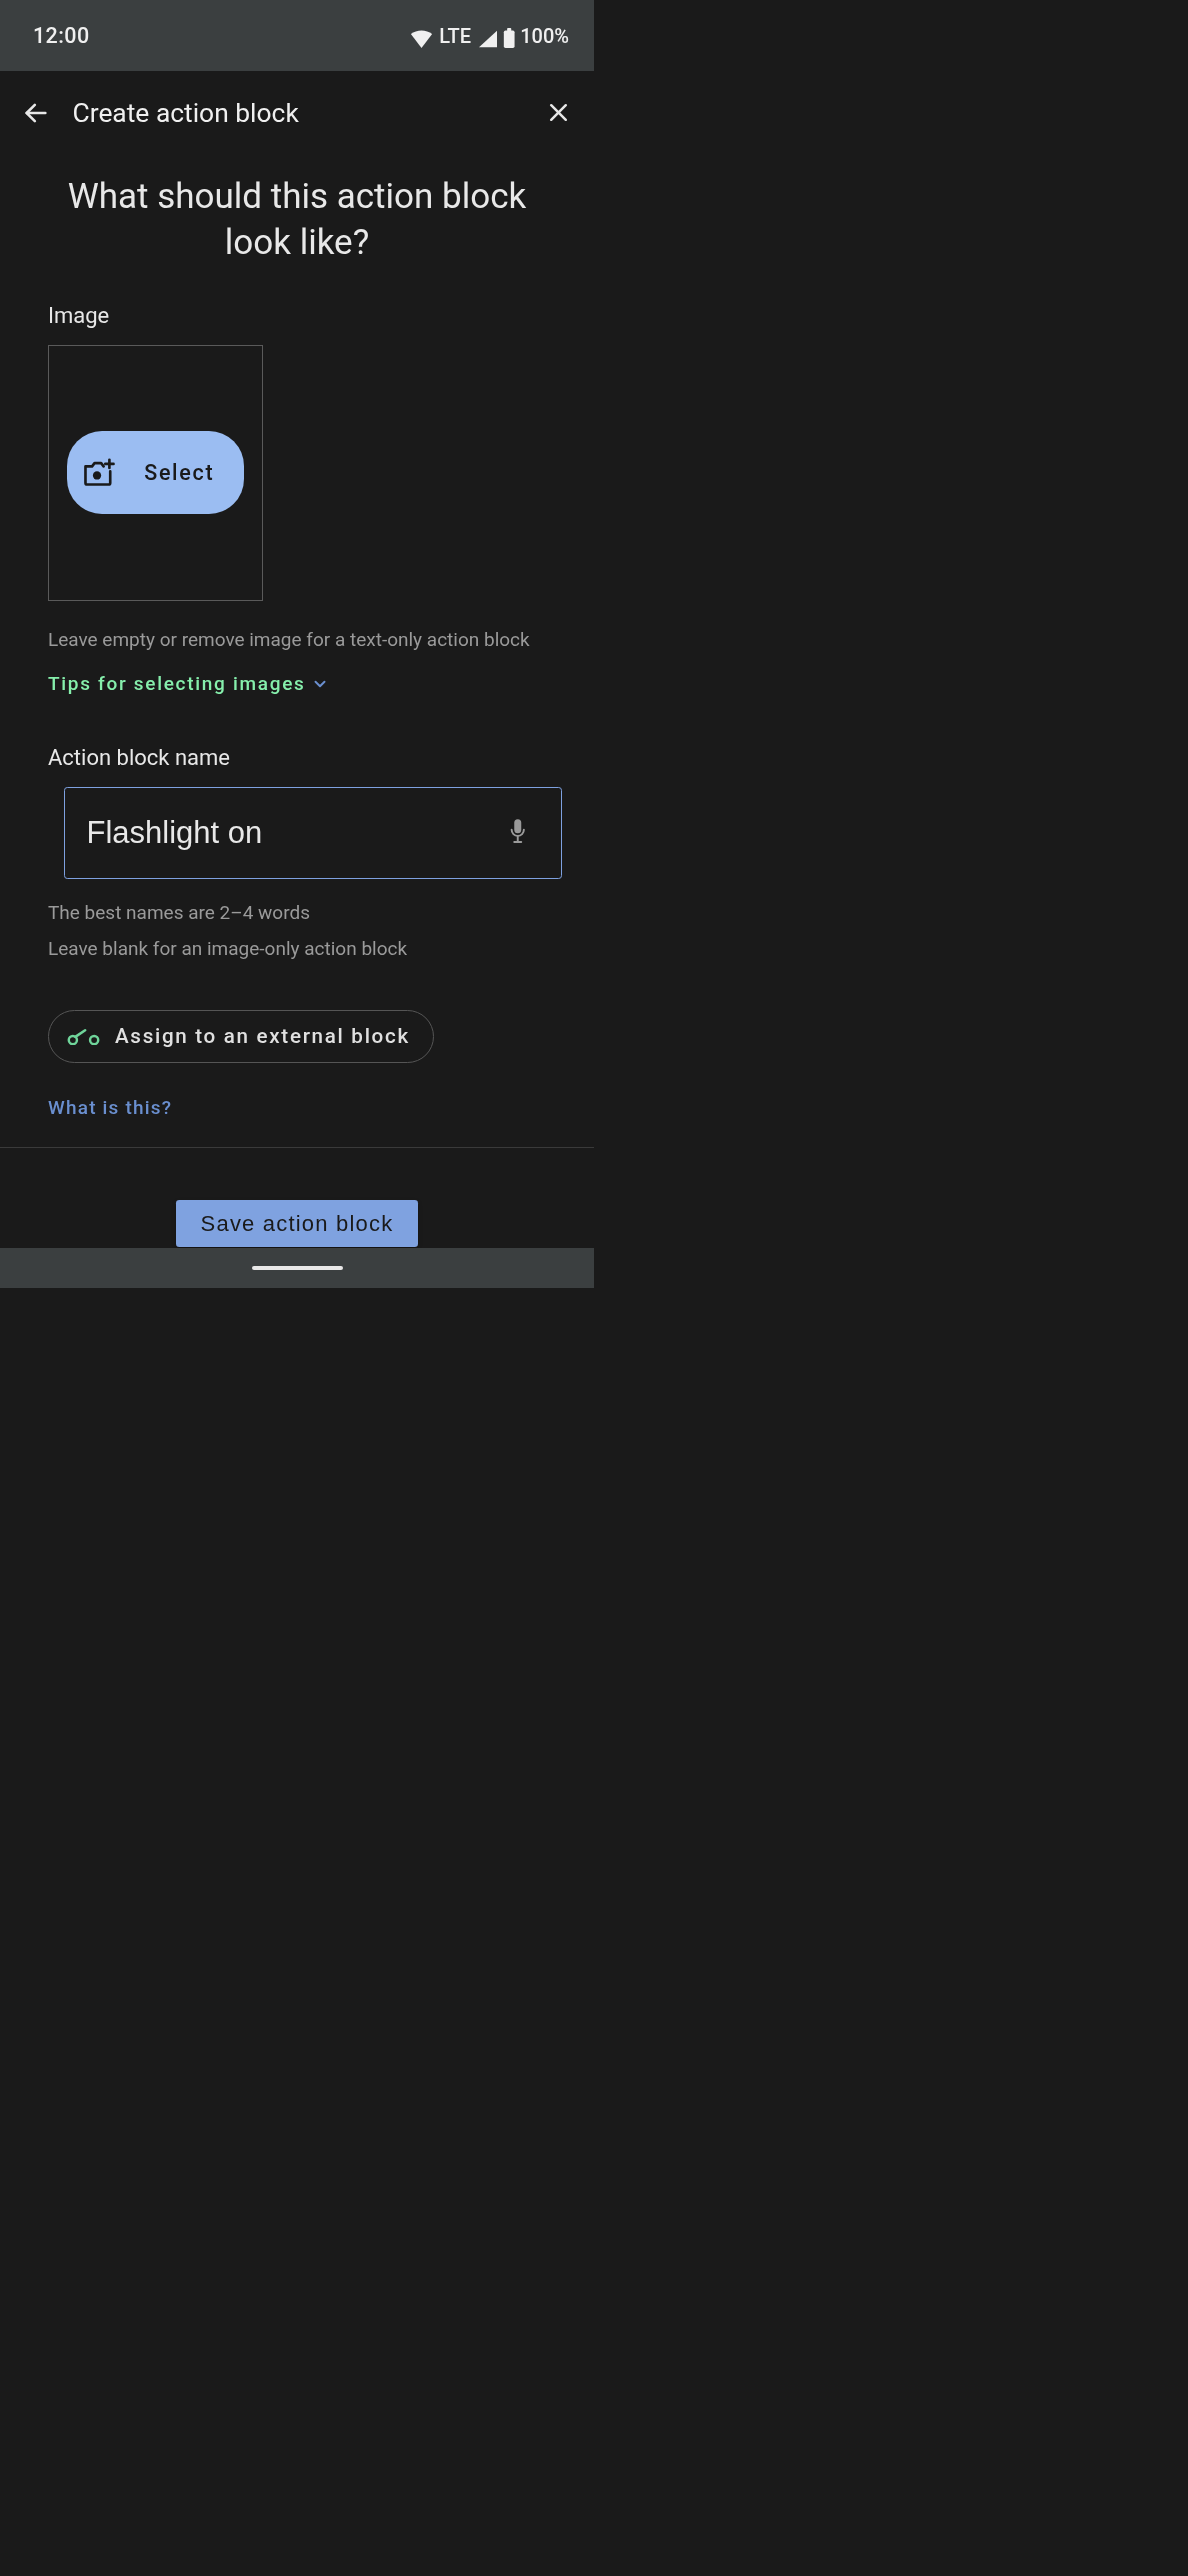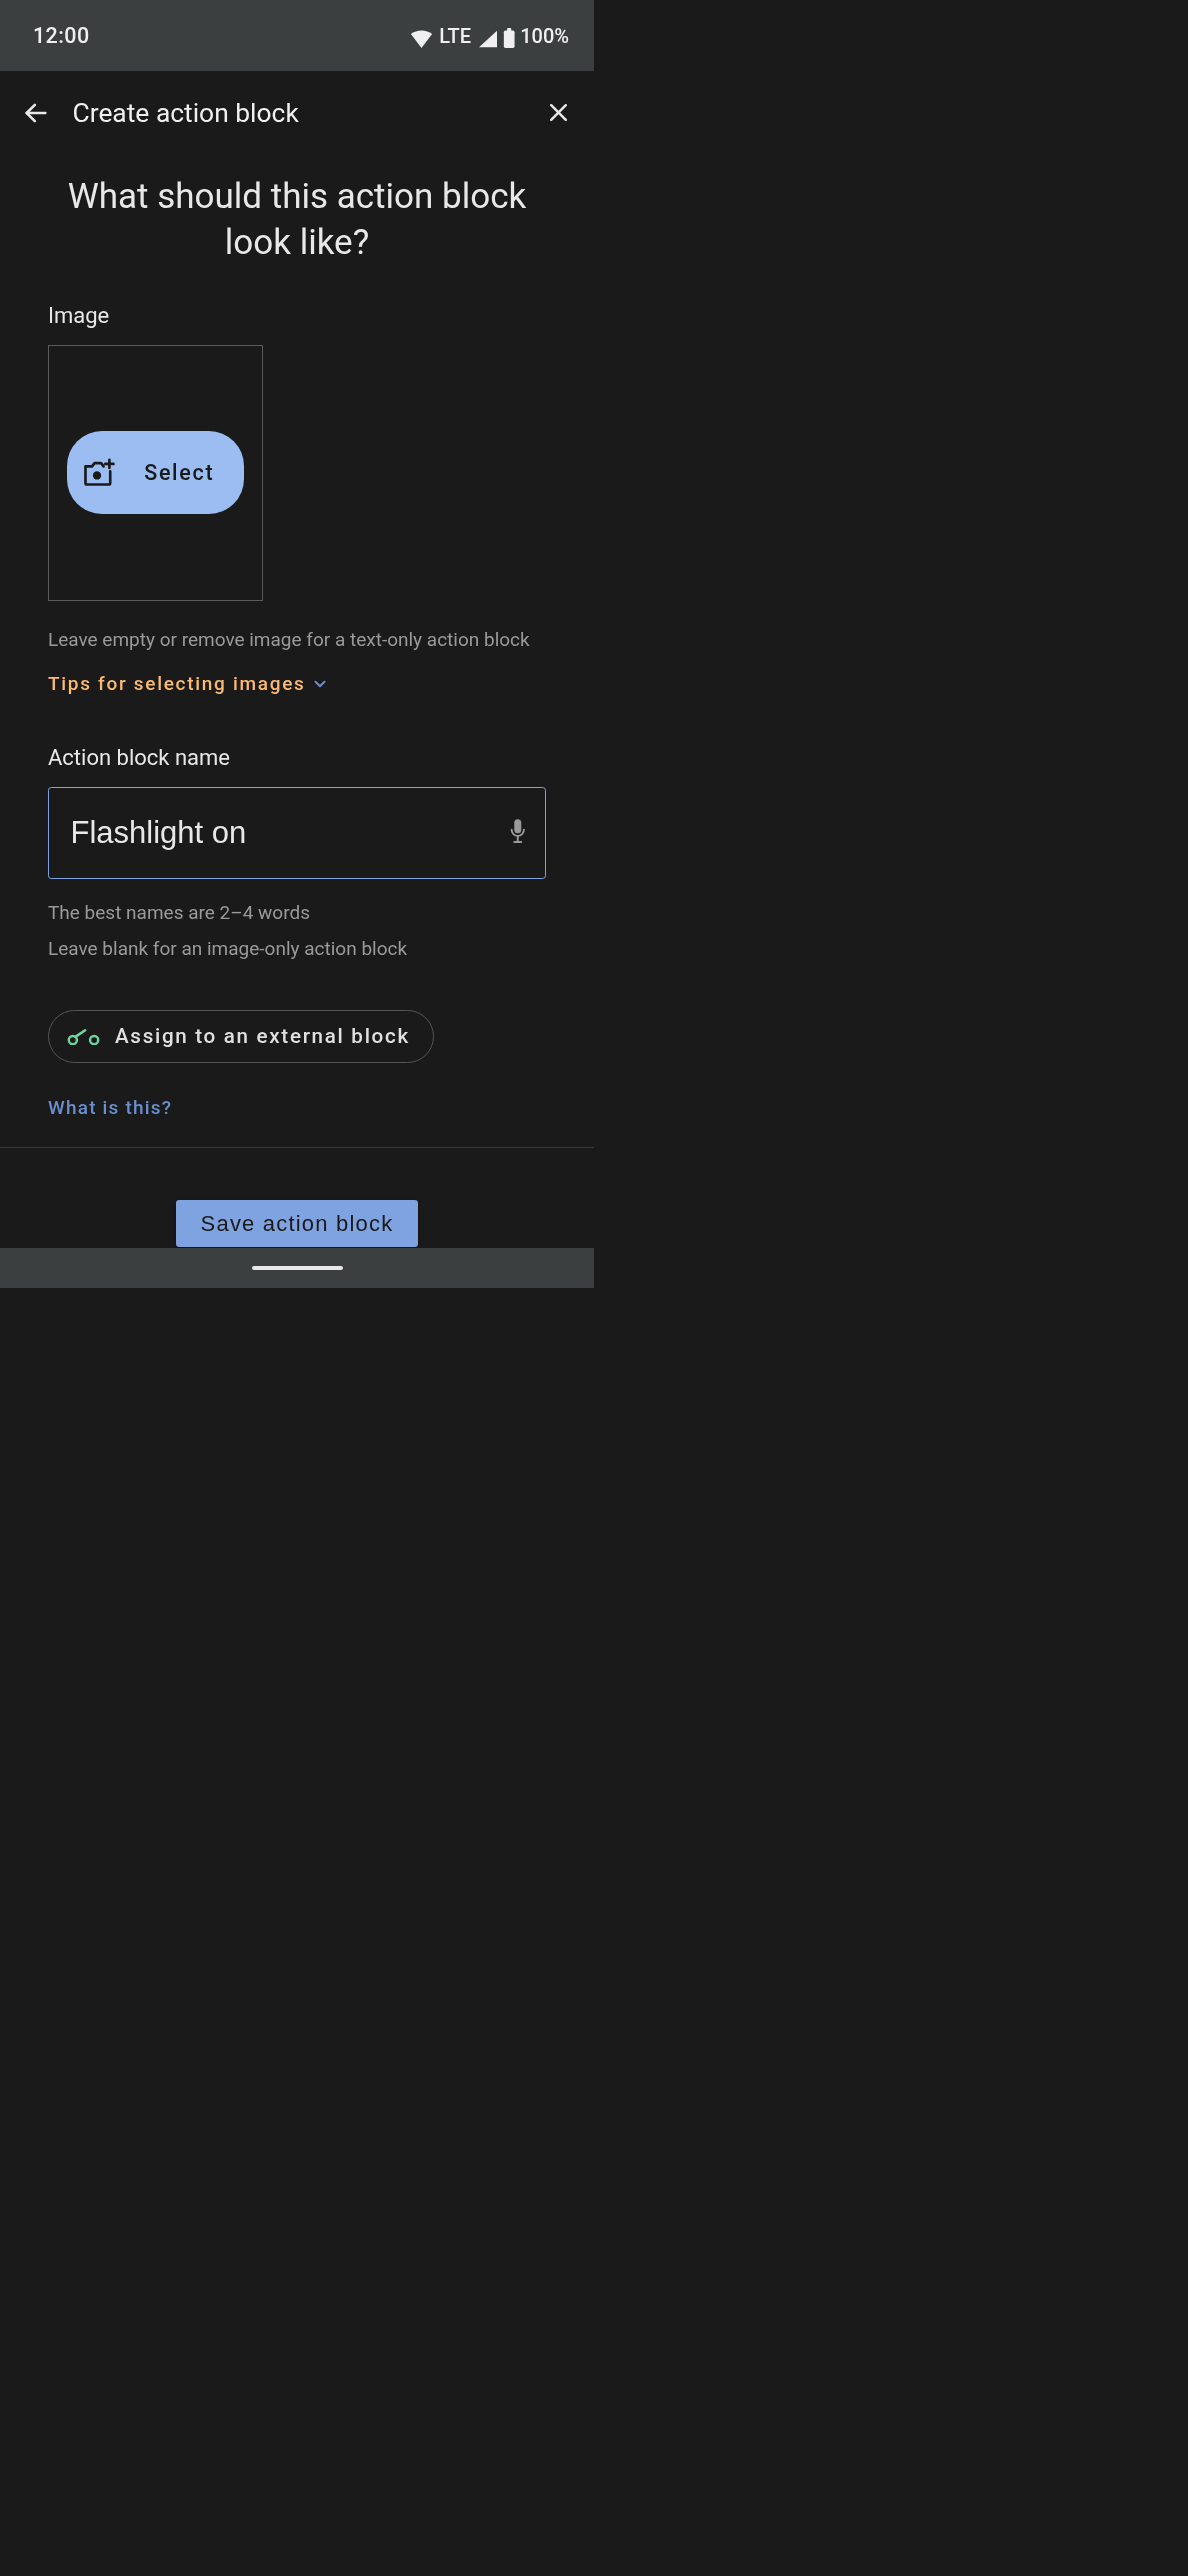--- a/index.html
+++ b/index.html
@@ -98,21 +98,21 @@
     color: #9a9a9a;
     line-height: 1.5;
     margin-bottom: 18px;
   }
   .link-row {
     display: flex;
     align-items: center;
     gap: 5px;
     font-size: 19px;
     font-weight: 500;
-    color: #fdba74;
+    color: #86efac;
     letter-spacing: 1.7px;
     margin-bottom: 50px;
   }
   .text-link {
     font-size: 19px;
     font-weight: 500;
     color: #6a8fcf;
     letter-spacing: 1.2px;
   }
 
@@ -124,20 +124,21 @@
     width: 100%;
     height: 92px;
     background: transparent;
     border: 1.7px solid #7ea1e0;
     border-radius: 3.3px;
     color: #e8e8e8;
     font-size: 31px;
     font-weight: 400;
     padding: 0 58px 0 21.5px;
     outline: none;
+    margin-left: 16px;
   }
   .mic-icon {
     position: absolute;
     right: 18px;
     top: 50%;
     transform: translateY(-50%);
   }
 
   .assign-chip {
     display: inline-flex;

